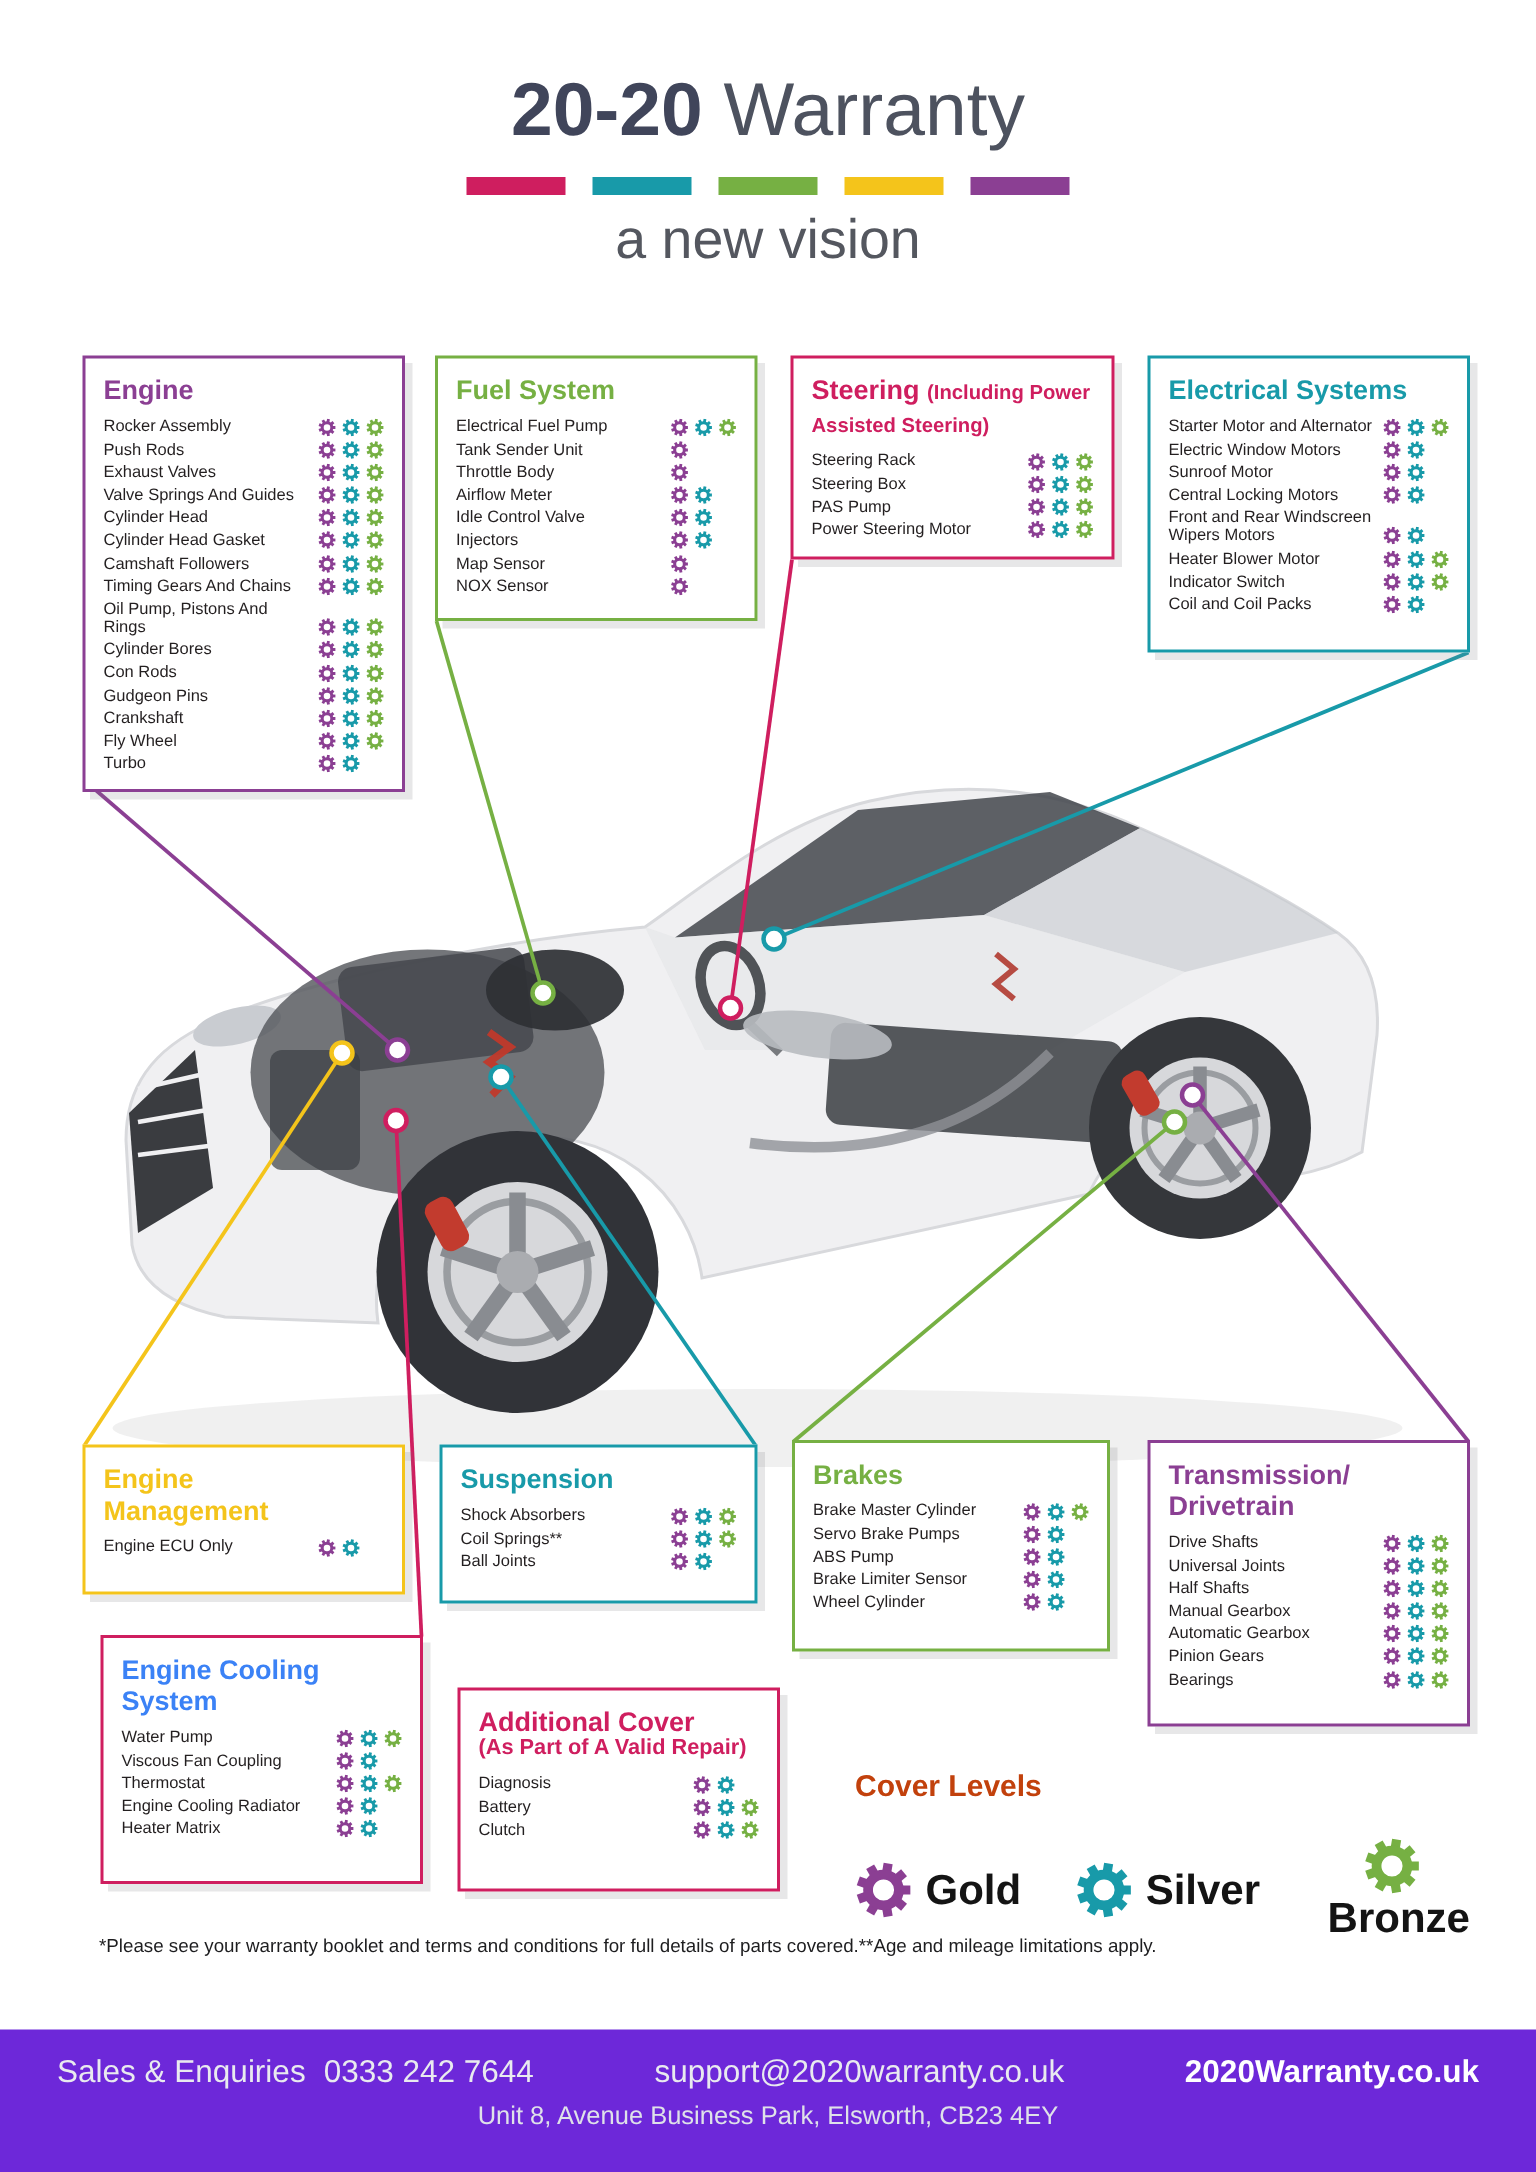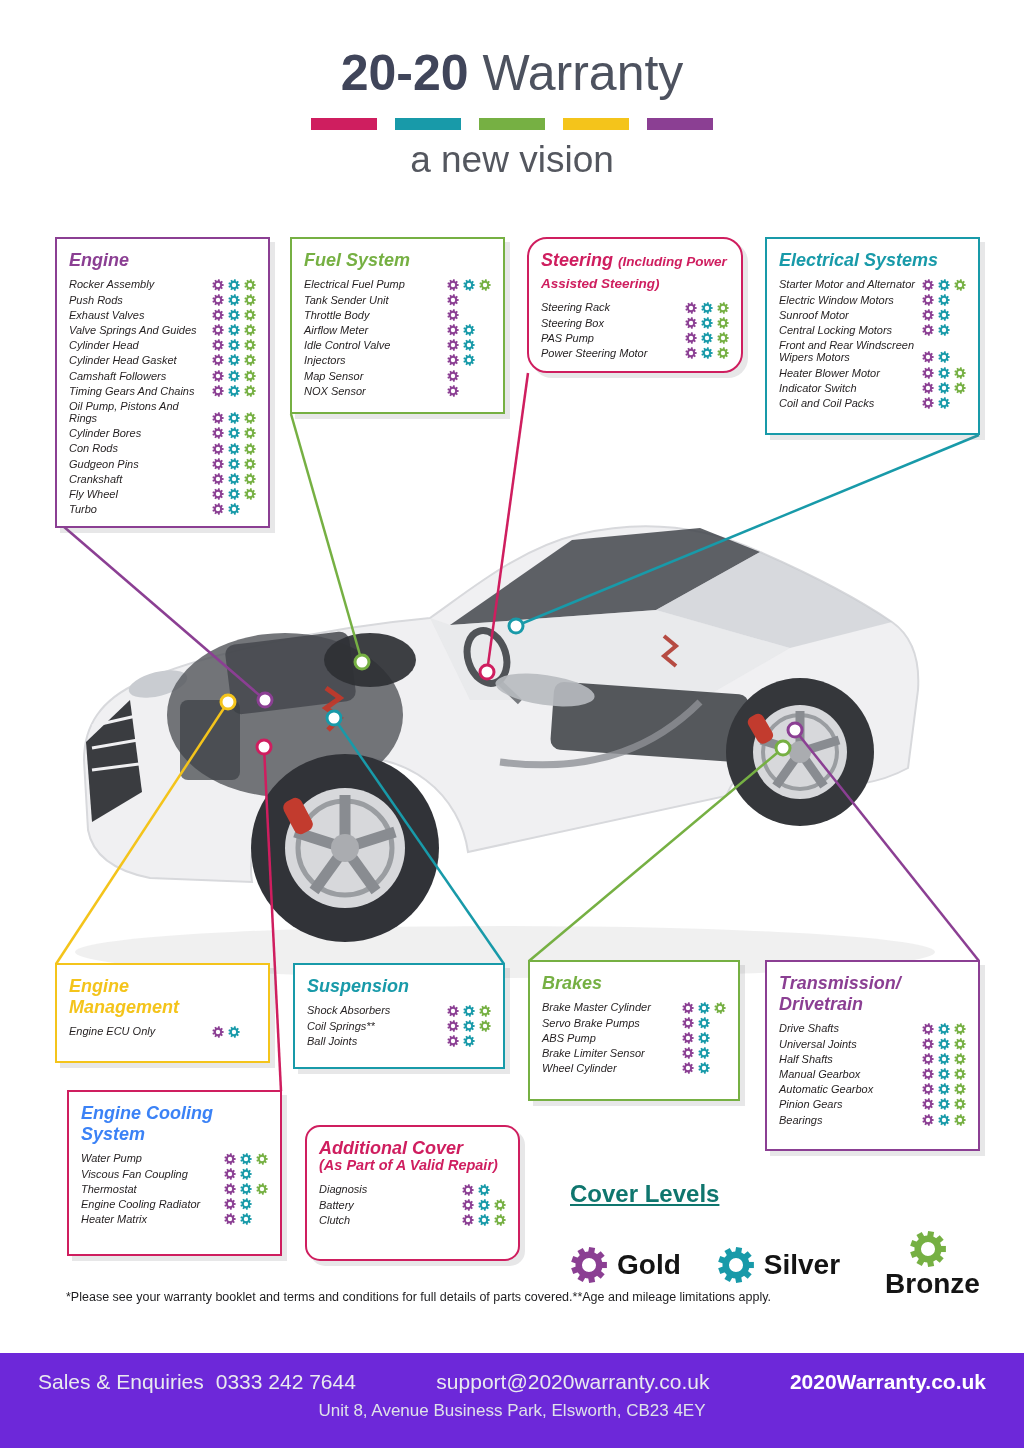--- a/index.html
+++ b/index.html
@@ -10,43 +10,43 @@
   .header{position:absolute;top:44px;left:0;right:0;text-align:center;z-index:3;}
   .title{font-size:50px;color:#474c5c;letter-spacing:0;}
   .title .t-bold{font-weight:700;color:#40455a;}
   .title .t-light{font-weight:400;color:#4d525f;}
   .bars{margin-top:16px;display:flex;justify-content:center;gap:18px;}
   .bar{width:66px;height:12px;display:inline-block;}
   .subtitle{margin-top:9px;font-size:37px;color:#54575f;font-weight:400;}
 
   
   .box{position:absolute;background:#fff;border:2px solid #3b82f6;z-index:2;
-       box-shadow:5px 5px 0 rgba(120,120,125,.18);padding:11px 10px 8px 12px;box-sizing:border-box;font-style:italic;}
+       box-shadow:5px 5px 0 rgba(120,120,125,.18);padding:11px 10px 8px 12px;box-sizing:border-box;}
   .box h2{margin:0 0 7px 0;font-size:18px;line-height:21px;font-weight:700;}
   .box .sub-inline{font-size:13.5px;font-weight:700;}
   .box .sub-block{display:block;font-size:14.5px;font-weight:700;margin:-4px 0 7px 0;}
   .row{display:flex;align-items:flex-end;margin:0 0 2.2px 0;}
   .row .lbl{flex:1;font-size:11px;line-height:12.6px;color:#231f20;padding-right:3px;}
   .gears{display:flex;flex:none;}
   .gcell{width:16px;height:13px;display:flex;justify-content:center;align-items:center;}
 
   #box-engine      {left:55px; top:237px; width:215px; min-height:283px;}
   #box-fuel        {left:290px;top:237px; width:215px; min-height:177px;}
   #box-steering    {left:527px;top:237px; width:216px; min-height:136px;}
   #box-electrical  {left:765px;top:237px; width:215px; min-height:198px;}
   #box-enginemgmt  {left:55px; top:963px; width:215px; min-height:100px;}
   #box-suspension  {left:293px;top:963px; width:212px; min-height:106px;}
   #box-brakes      {left:528px;top:960px; width:212px; min-height:141px;}
   #box-transmission{left:765px;top:960px; width:215px; min-height:191px;}
   #box-cooling     {left:67px; top:1090px;width:215px; min-height:166px;}
-  #box-additional  {left:305px;top:1125px;width:215px; min-height:136px;border-radius:15px;}
+  #box-additional  {left:305px;top:1125px;width:215px; min-height:136px;}
 
   
   .legend{position:absolute;left:570px;top:1180px;z-index:2;}
-  .legend h3{margin:0;font-size:24px;font-weight:700;color:#0f766e;text-decoration:underline;}
+  .legend h3{margin:0;font-size:20px;font-weight:700;color:#c2410c;}
   .legend-items{display:flex;align-items:center;margin-top:22px;}
   .legend-item{display:flex;align-items:center;margin-right:36px;}
   .legend-item .lv-label{font-size:28px;font-weight:700;color:#141414;margin-left:9px;}
 
   
   .disclaimer{position:absolute;left:66px;top:1290px;font-size:12.5px;color:#1d1d1f;z-index:2;}
   .disclaimer .d2{}
 
   
   .footer{position:absolute;left:0;top:1353px;width:1024px;height:95px;background:#6d28d9;z-index:3;}
@@ -1108,21 +1108,21 @@
                 <circle cx="6" cy="6" r="3.2" fill="#fff" stroke="#8b3f93" stroke-width="2.0"></circle>
               </svg>
             </span>
             <span class="gcell"></span>
             <span class="gcell"></span>
           </span>
         </div>
       </div>
   </div>
 
-  <div class="box" id="box-steering" style="border-color: rgb(207, 30, 95); border-radius: 20px;">
+  <div class="box" id="box-steering" style="border-color: rgb(207, 30, 95);">
     <h2 style="color: rgb(207, 30, 95);"><span>Steering</span> <span class="sub-inline">(Including Power Assisted Steering)</span></h2>
     <div class="rows">
         <div class="row">
           <span class="lbl">Steering Rack</span>
           <span class="gears">
             <span class="gcell">
               <svg width="12" height="12" viewBox="0 0 12 12" style="display:block">
                 <line x1="9.6" y1="6.0" x2="11.6" y2="6.0" stroke="#8b3f93" stroke-width="1.9"></line>
                 <line x1="8.8" y1="8.3" x2="10.3" y2="9.6" stroke="#8b3f93" stroke-width="1.9"></line>
                 <line x1="6.6" y1="9.5" x2="7.0" y2="11.6" stroke="#8b3f93" stroke-width="1.9"></line>

